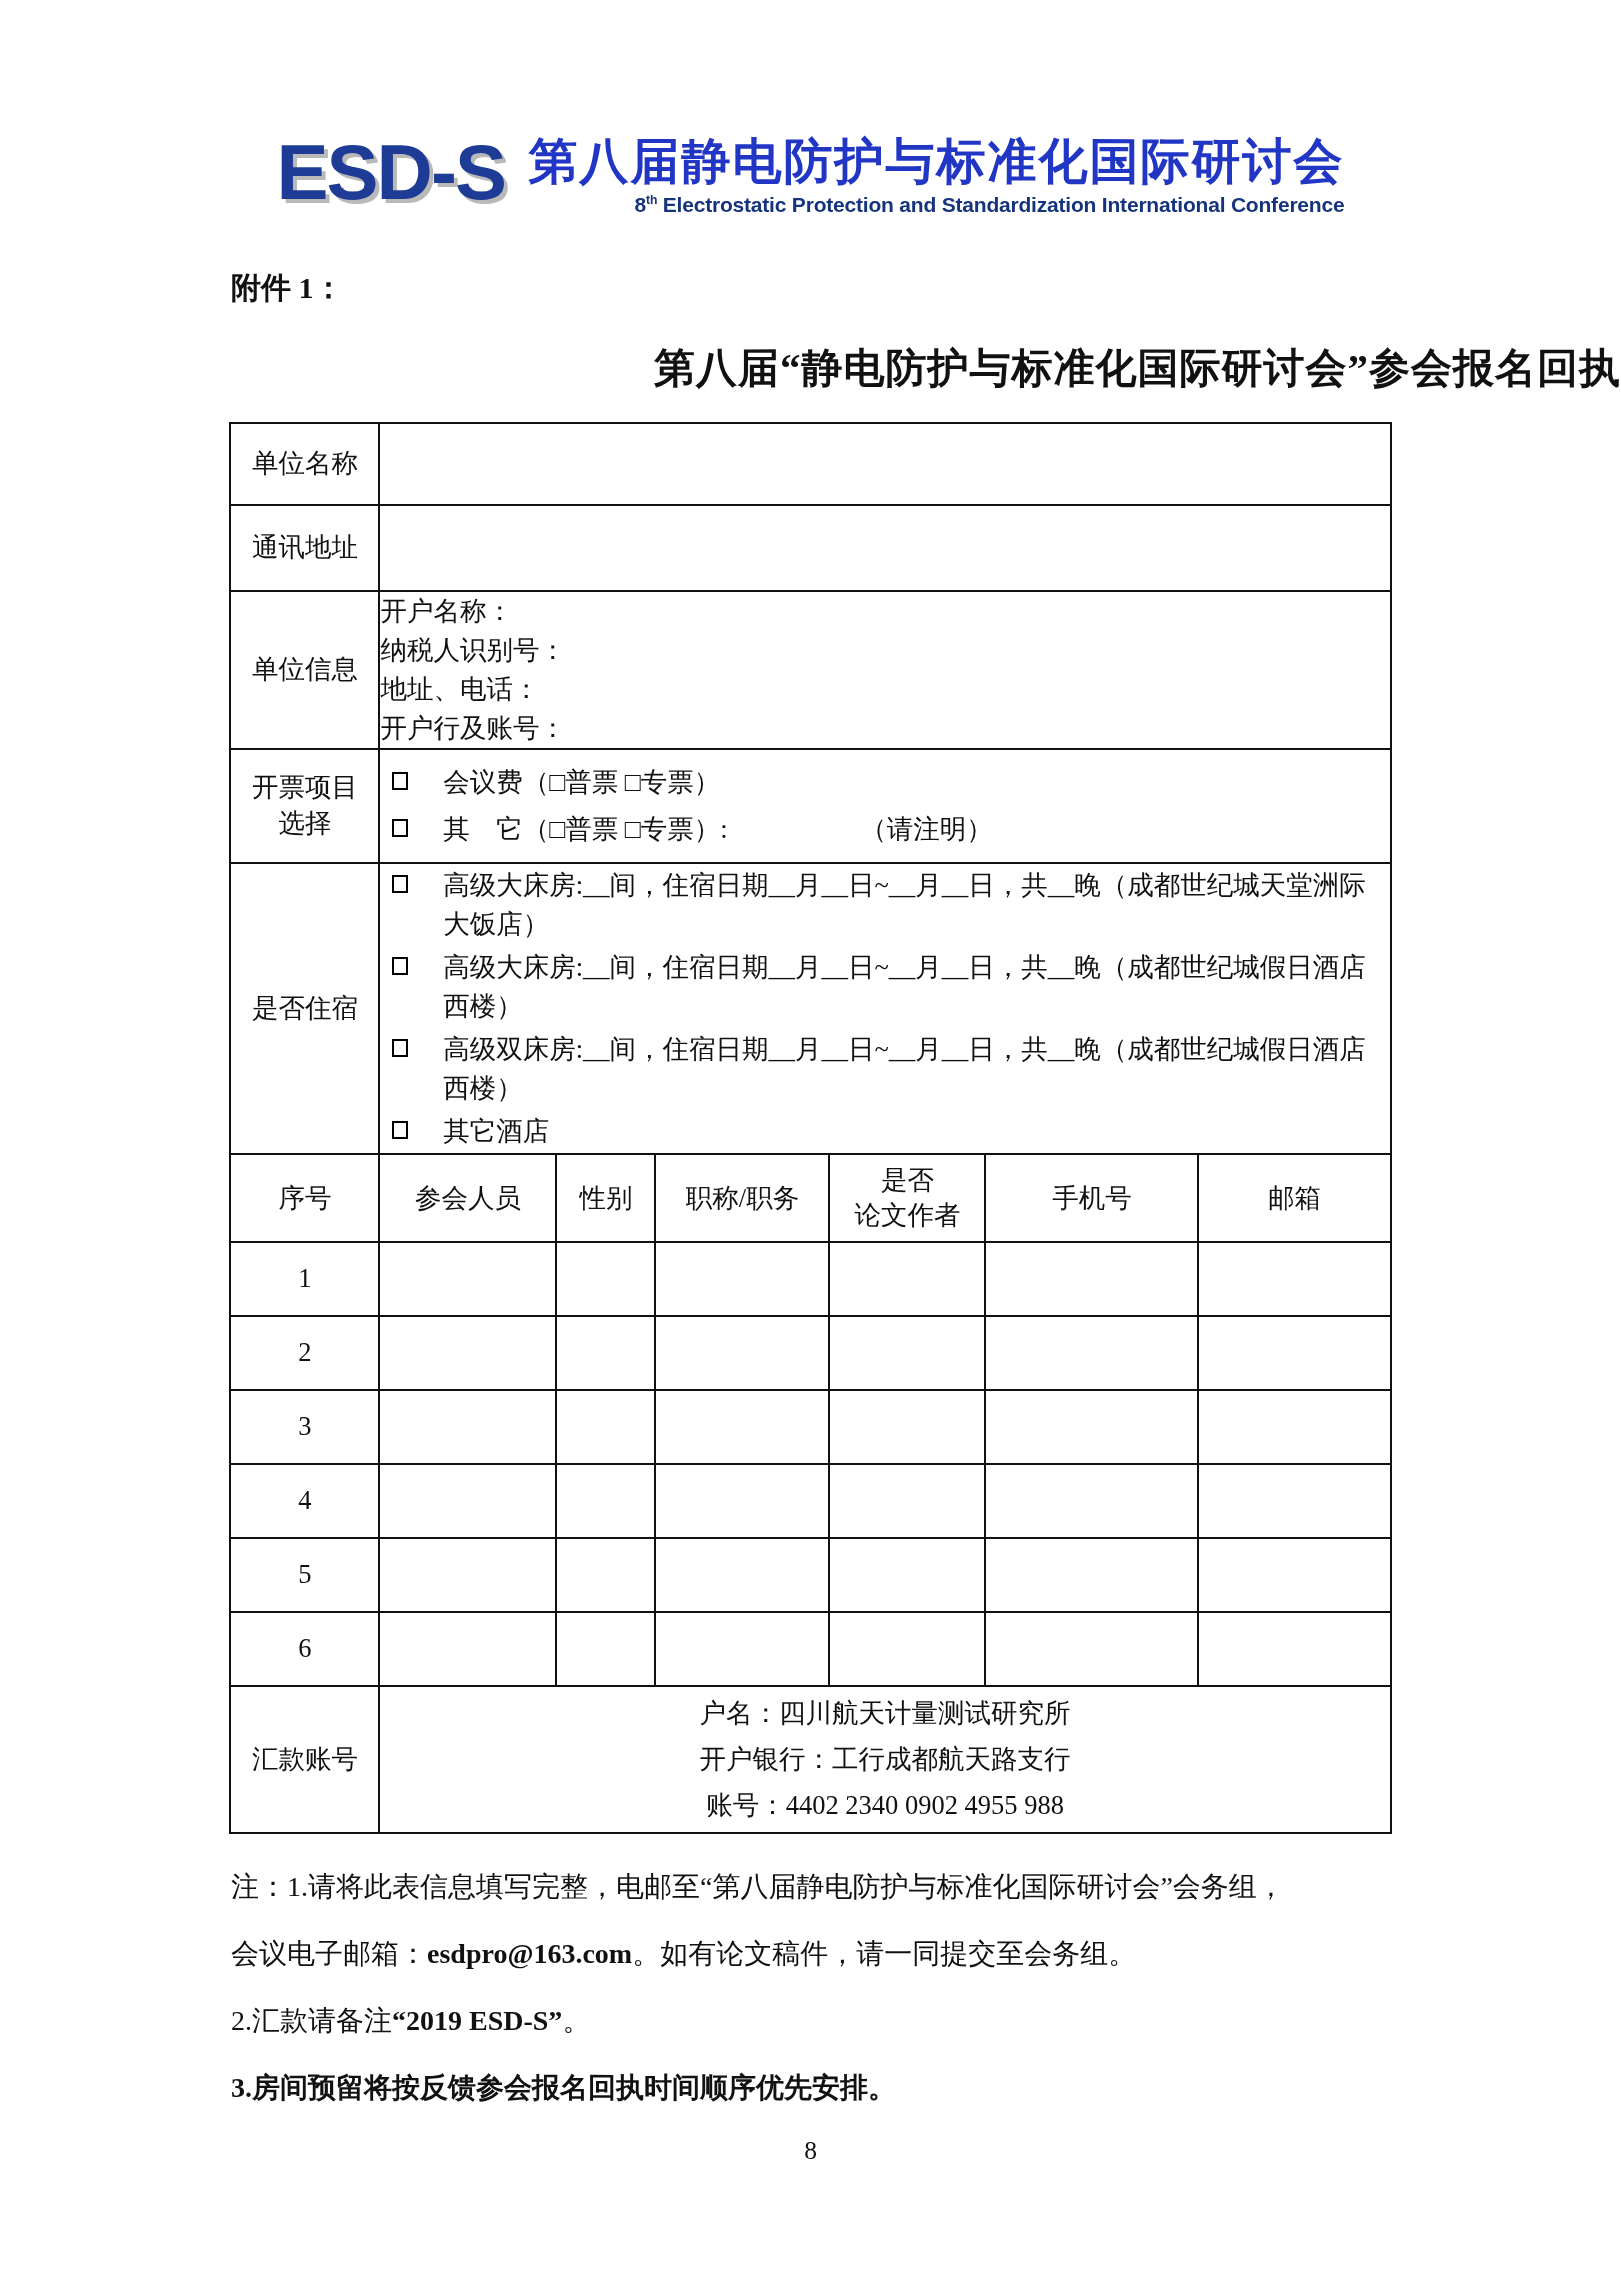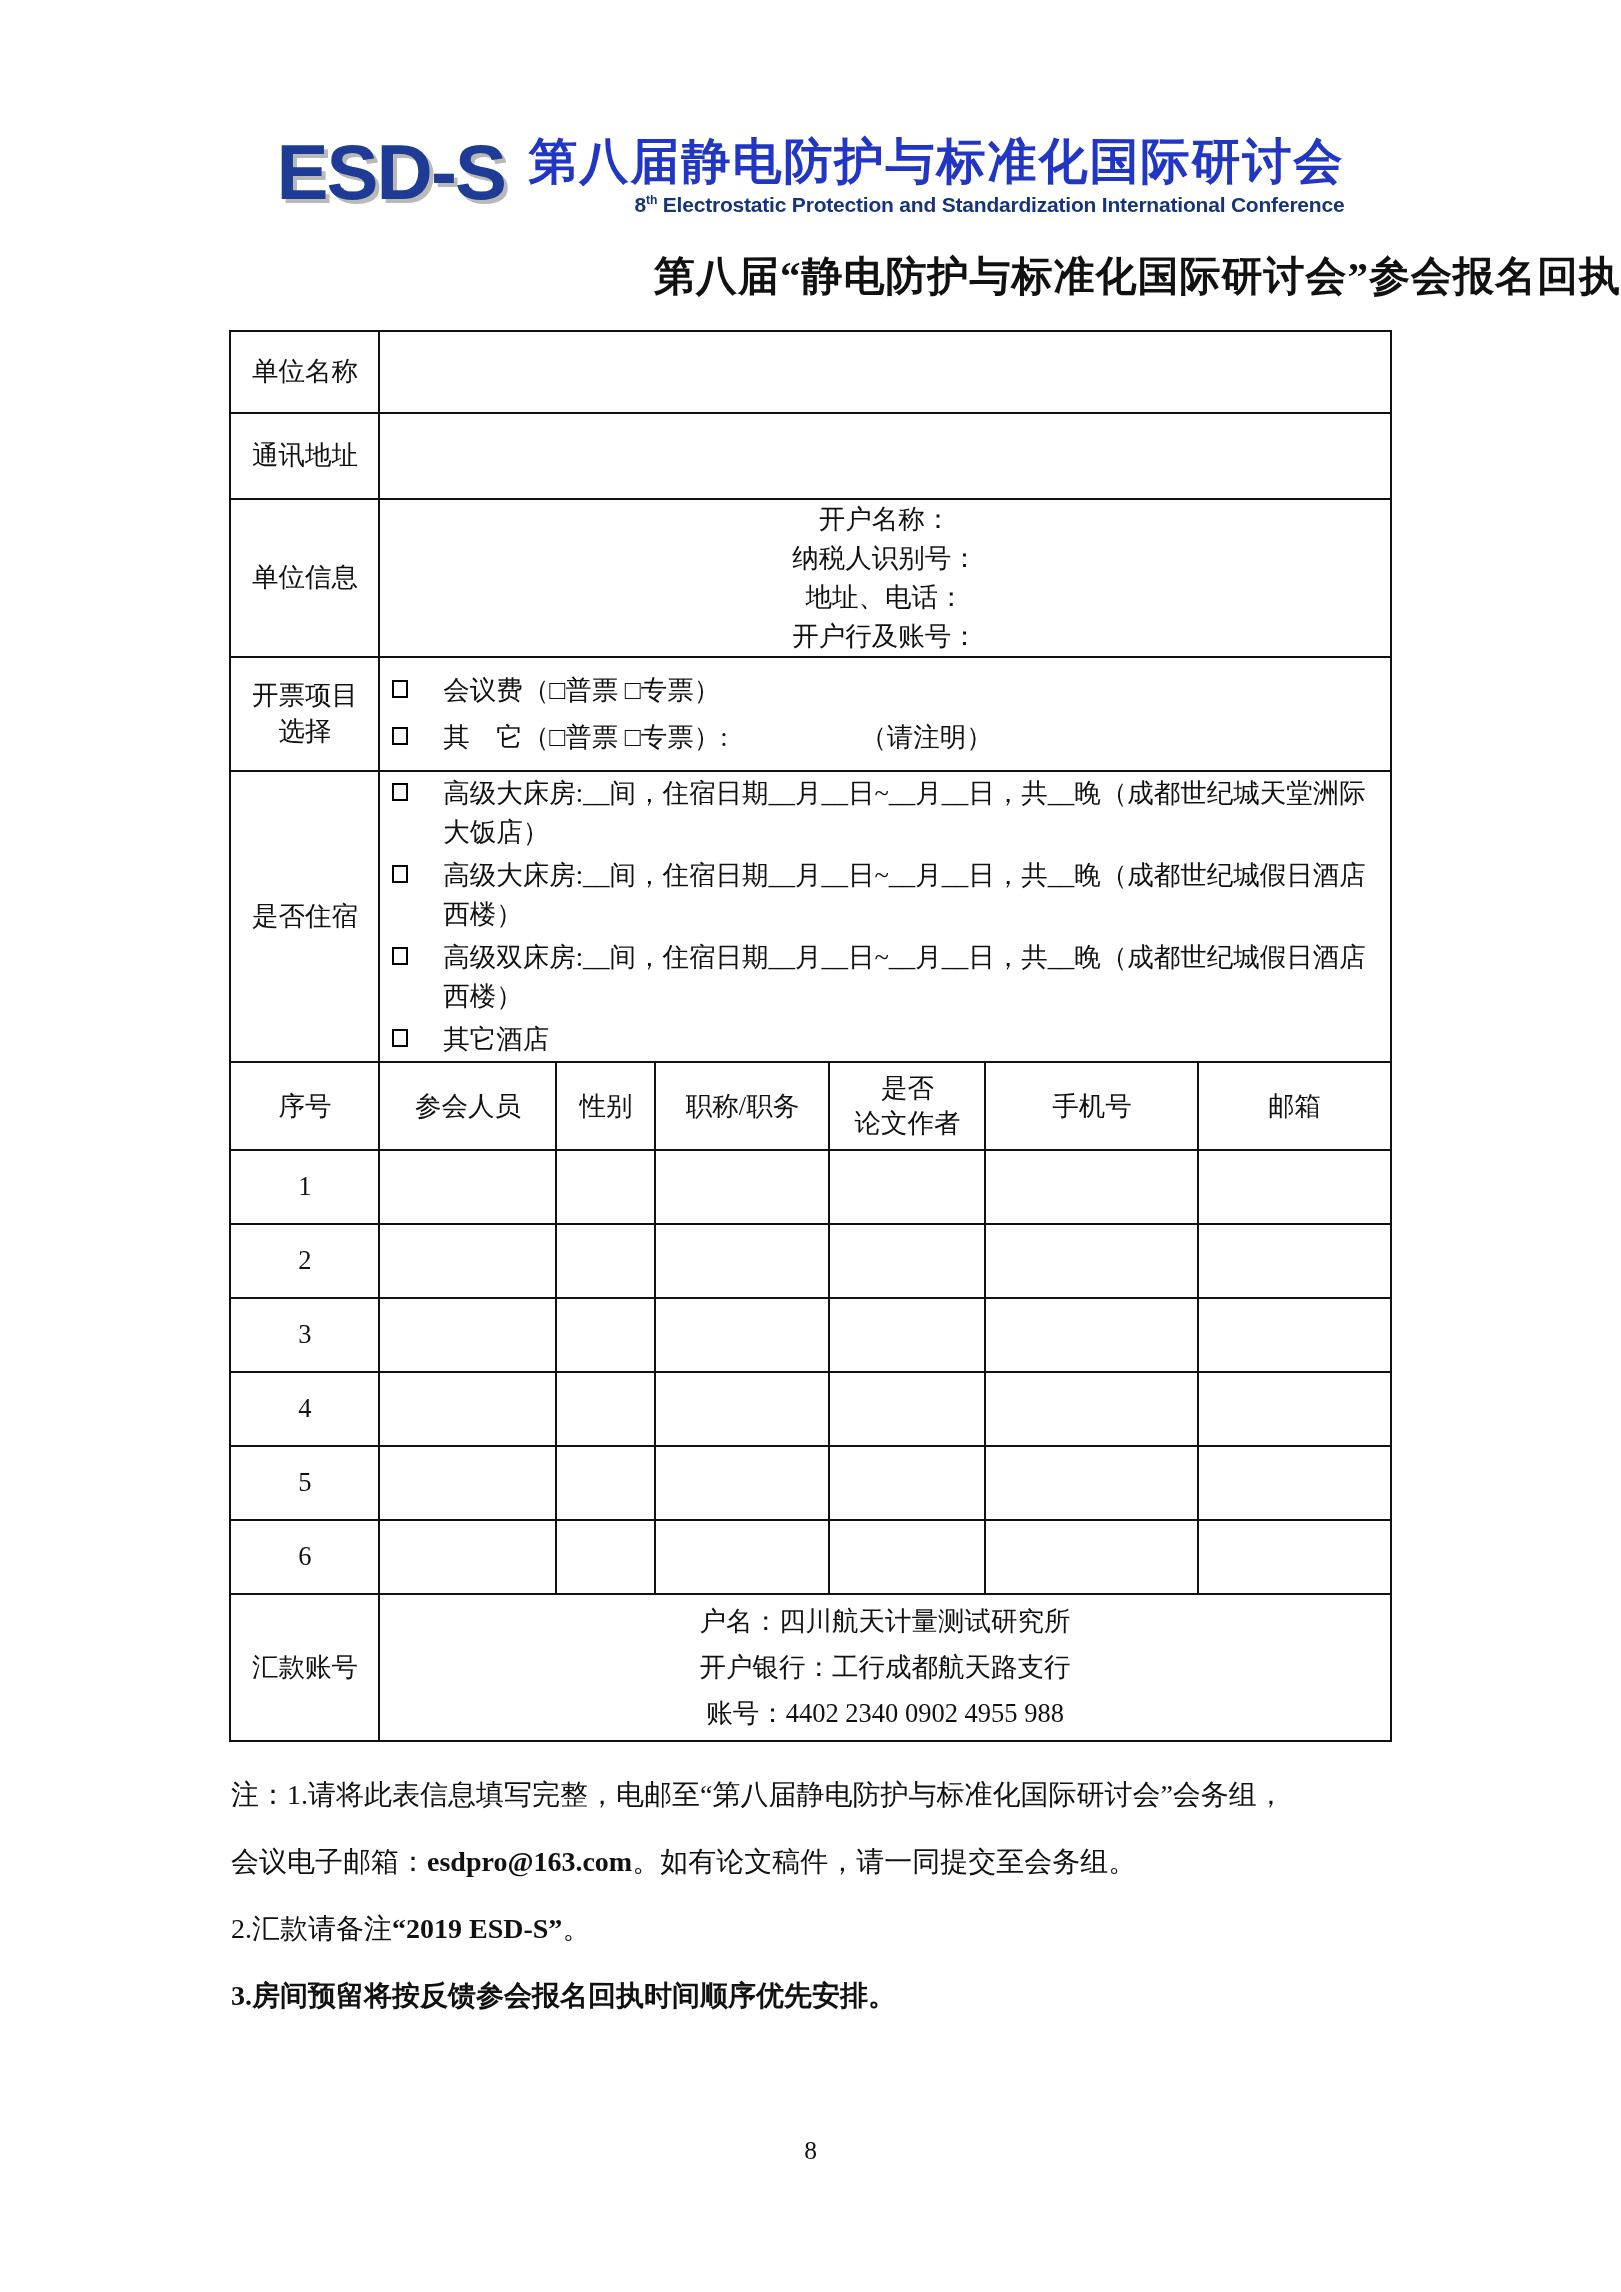--- a/index.html
+++ b/index.html
@@ -81,21 +81,21 @@
     border-top-width: 2.9px;
     border-bottom-width: 2.9px;
     font-size: 26.5px;
     vertical-align: middle;
     padding: 0;
   }
   td.lbl { text-align: center; line-height: 1.35; padding: 2px 3.9px; }
   td.val { padding: 5.9px 15.7px; text-align: left; }
   tr.r-unit td   { height: 82px; }
   tr.r-addr td   { height: 86px; }
-  tr.r-info td   { height: 126px; text-align: center; }
+  tr.r-info td   { height: 126px; }
   tr.r-inv td    { height: 114px; }
   tr.r-acc td    { height: 276px; }
   tr.r-phead td  { height: 88px; text-align: center; white-space: pre-line; line-height: 1.3; padding: 2px 3.9px; }
   tr.r-person td { height: 74px; }
   tr.r-remit td  { height: 147px; text-align: center; }
   td.num { text-align: center; }
 
   .lines div { line-height: 39px; }
   .remit-lines div { line-height: 46px; }
 
@@ -133,20 +133,21 @@
 <div class="page">
 
   <div class="header">
     <div class="logo" style="color: rgb(30, 60, 150);">ESD-S</div>
     <div class="header-right">
       <div class="title-cn" style="color: rgb(33, 54, 196);">第八届静电防护与标准化国际研讨会</div>
       <div class="subtitle-en" style="color: rgb(22, 52, 126);"><span>8</span><sup>th</sup><span> Electrostatic Protection and Standardization International Conference</span></div>
     </div>
   </div>
 
+  <div class="attachment">附件 1：</div>
 
   <div class="form-title">第八届“静电防护与标准化国际研讨会”参会报名回执</div>
 
   <table class="form">
     <colgroup>
       <col style="width:149px">
         <col style="width:177px">
         <col style="width:99px">
       <col style="width:174px">
         <col style="width:156px">

